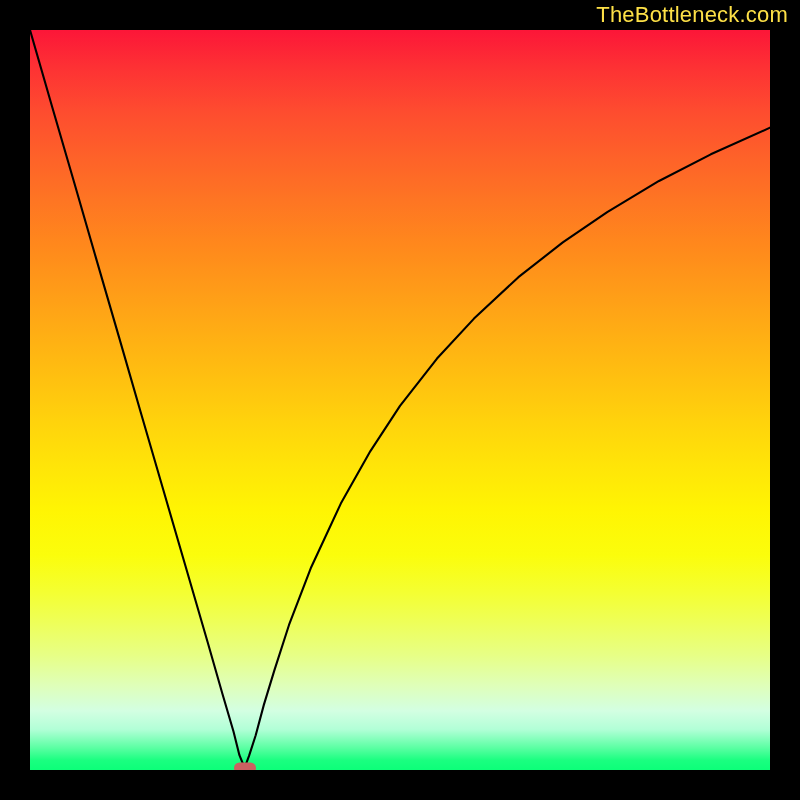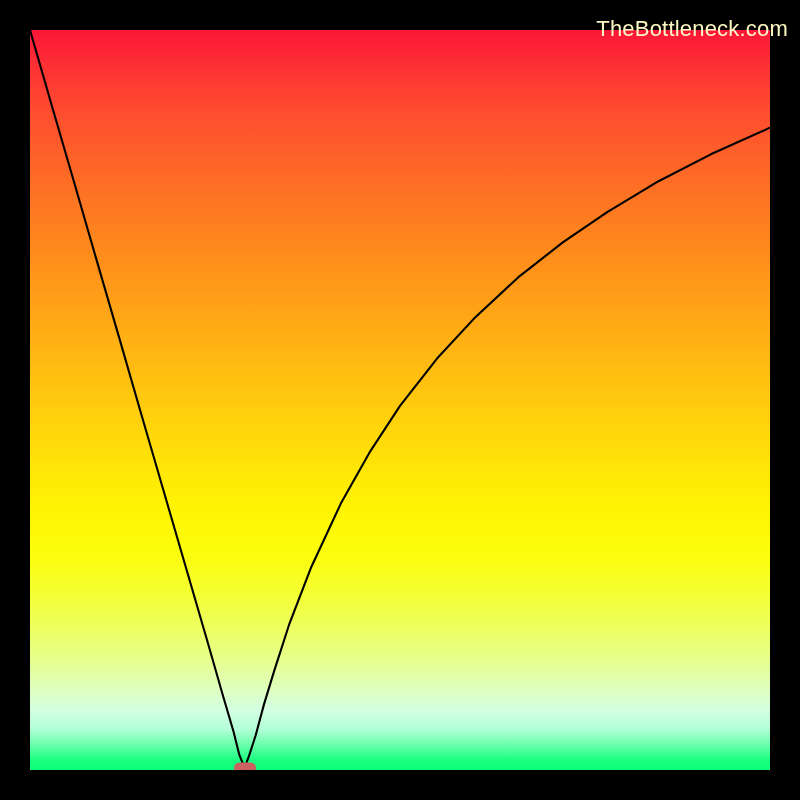--- a/index.html
+++ b/index.html
@@ -12,23 +12,23 @@
     font-family: Arial, Helvetica, sans-serif;
   }
   .frame {
     position: relative;
     width: 800px;
     height: 800px;
     background: #000;
   }
   .watermark {
     position: absolute;
-    top: 16px;
+    top: 2px;
     right: 12px;
-    color: #fef9c3;
+    color: #fde047;
     font-size: 22px;
     font-weight: 500;
     letter-spacing: 0.2px;
     z-index: 10;
   }
   .plot-area {
     position: absolute;
     left: 30px;
     top: 30px;
     width: 740px;

